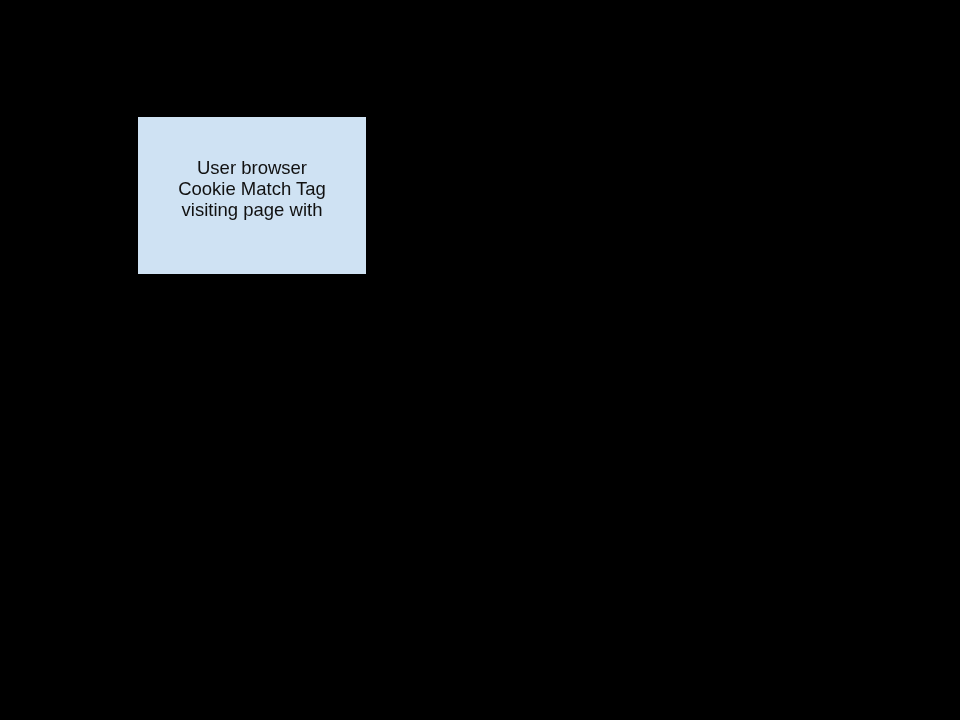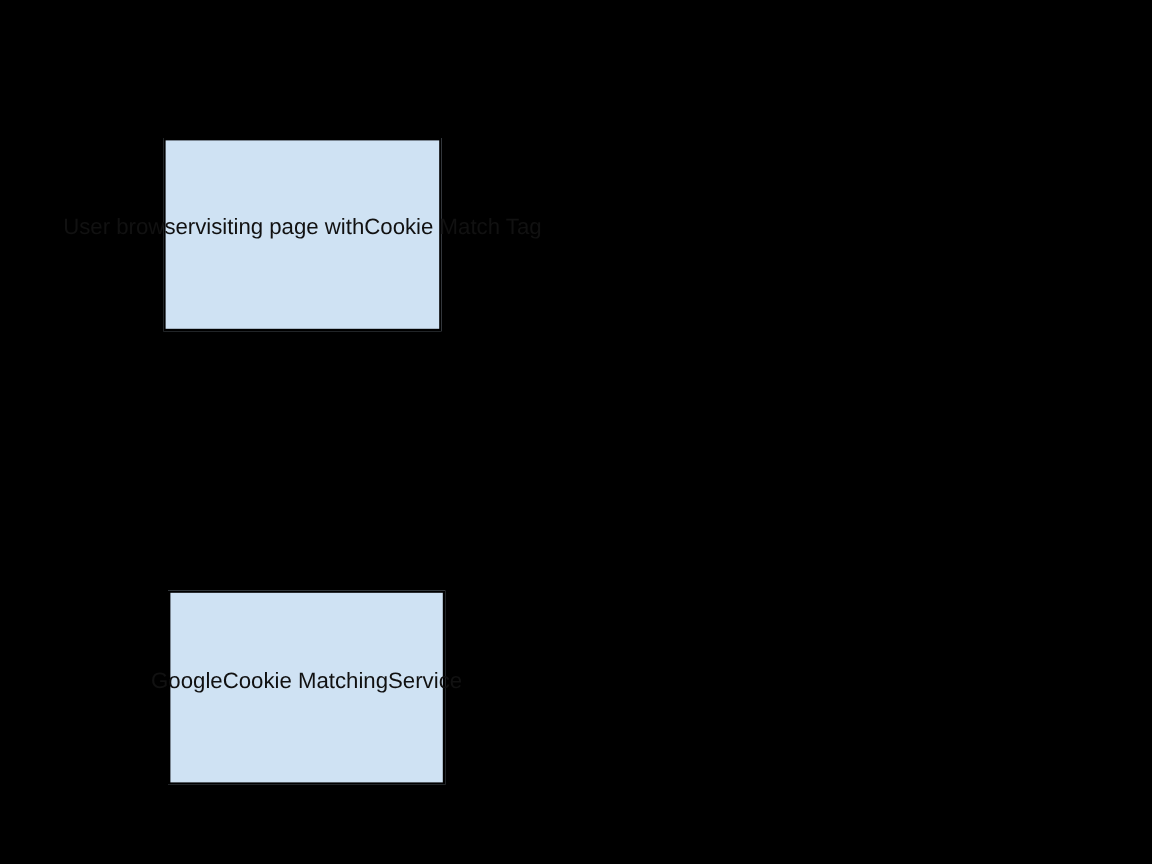--- a/index.html
+++ b/index.html
@@ -13,20 +13,21 @@
     background: var(--bg, #000000);
     overflow: hidden;
     font-family: "Liberation Sans", sans-serif;
   }
   .node {
     position: absolute;
     box-sizing: border-box;
     background: var(--node-fill, #cfe2f3);
     border: 2px solid var(--node-border, #000000);
     display: flex;
+    flex-direction: column;
     align-items: center;
     justify-content: center;
     padding: 0 6px 14px 6px; 
     text-align: center;
     color: var(--text-color, #111111);
     font-size: 18.5px;
     line-height: 21px;
   }
   .node .line {
     white-space: nowrap;
@@ -50,24 +51,19 @@
     height: 162px;
   }
 </style>
 </head>
 <body>
 
 <div class="canvas">
 
   <div class="node node-user-browser">
     <div class="line">User browser</div>
+    <div class="line">Cookie Match Tag</div>
     <div class="line">visiting page with</div>
-    <div class="line">Cookie Match Tag</div>
   </div>
 
 
-  <div class="node node-google-cms">
-    <div class="line">Google</div>
-    <div class="line">Cookie Matching</div>
-    <div class="line">Service</div>
-  </div>
 
 </div>
 
 </body></html>

